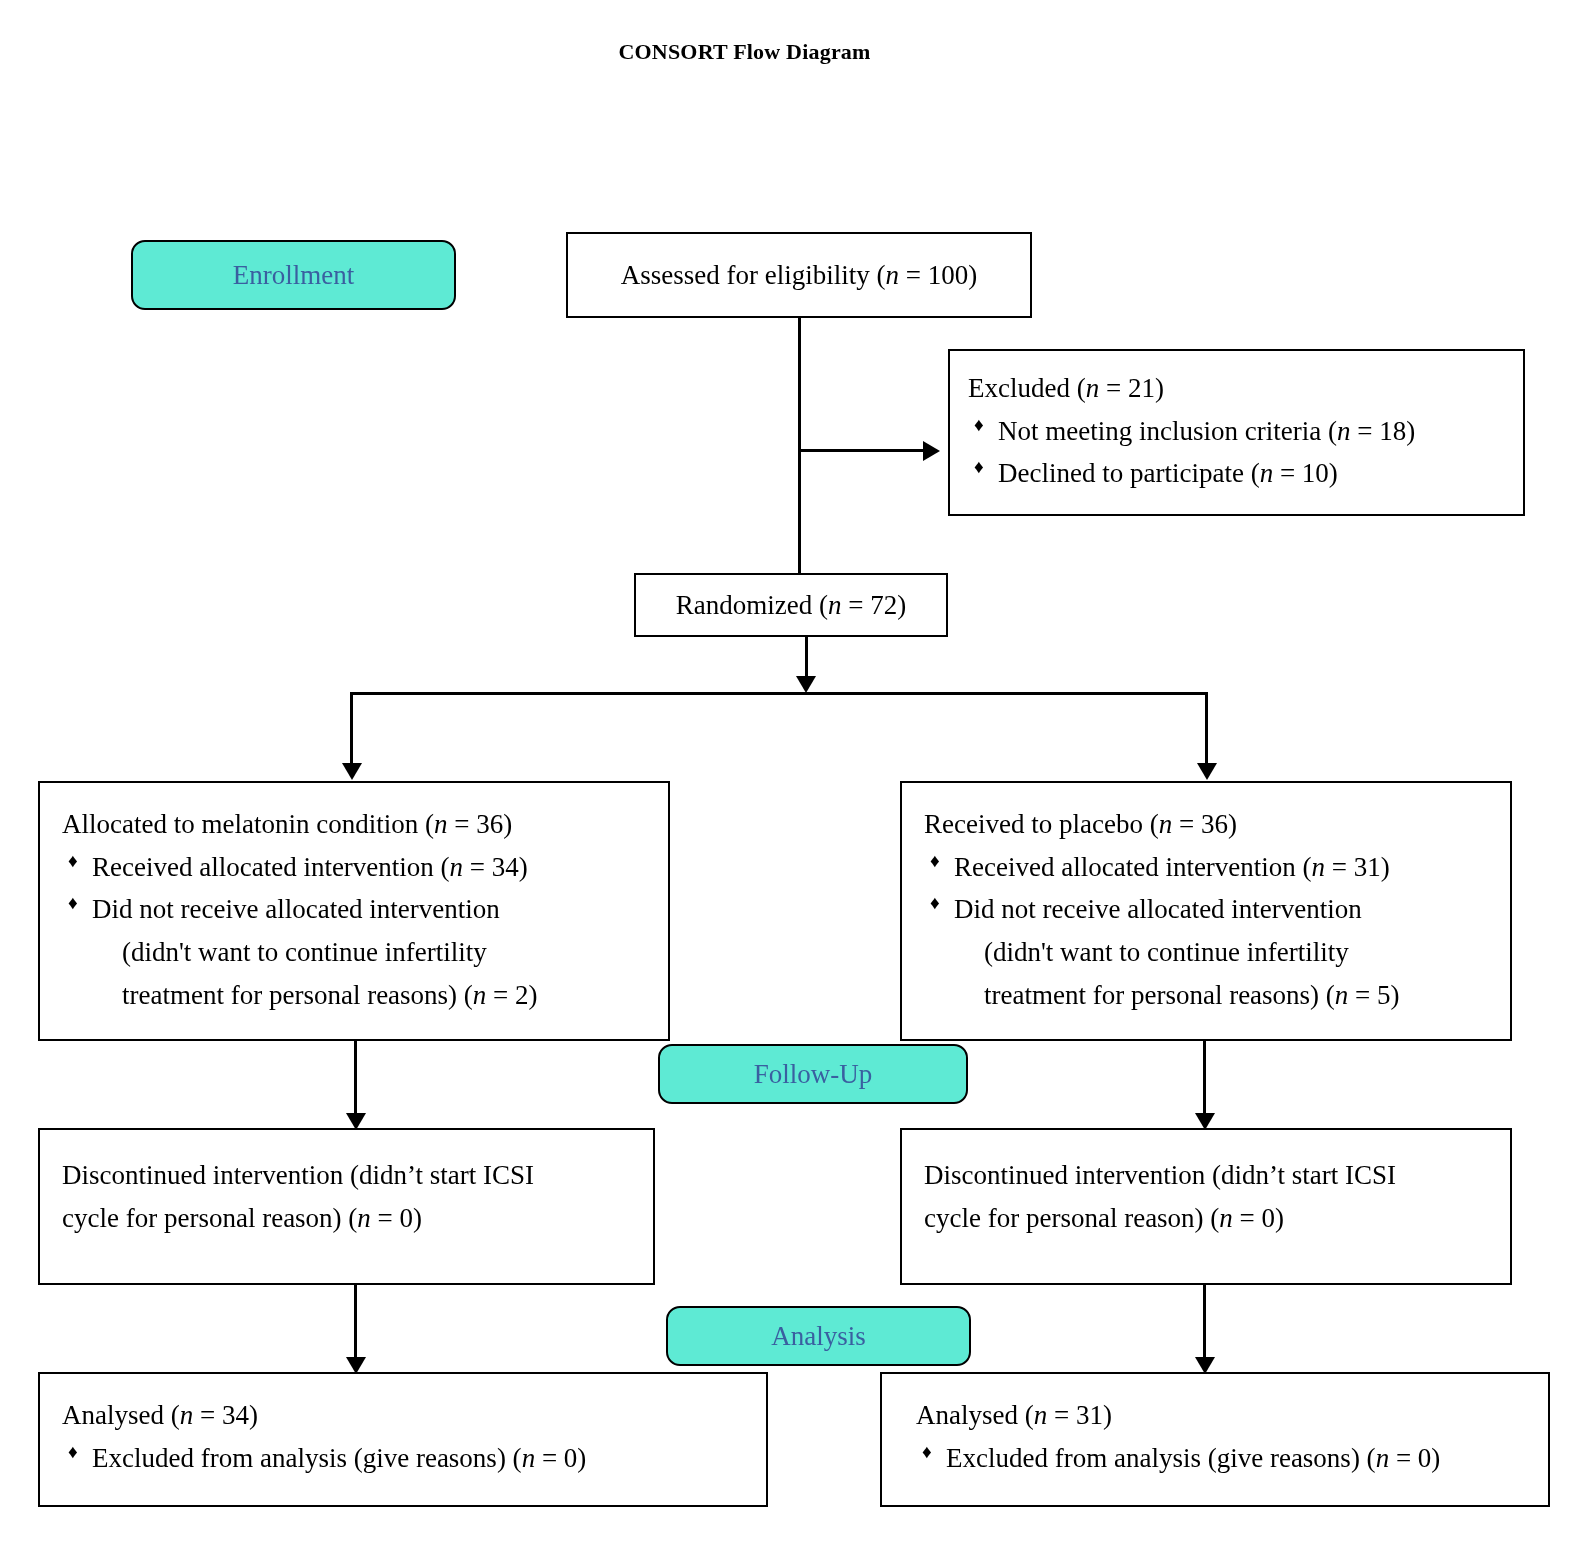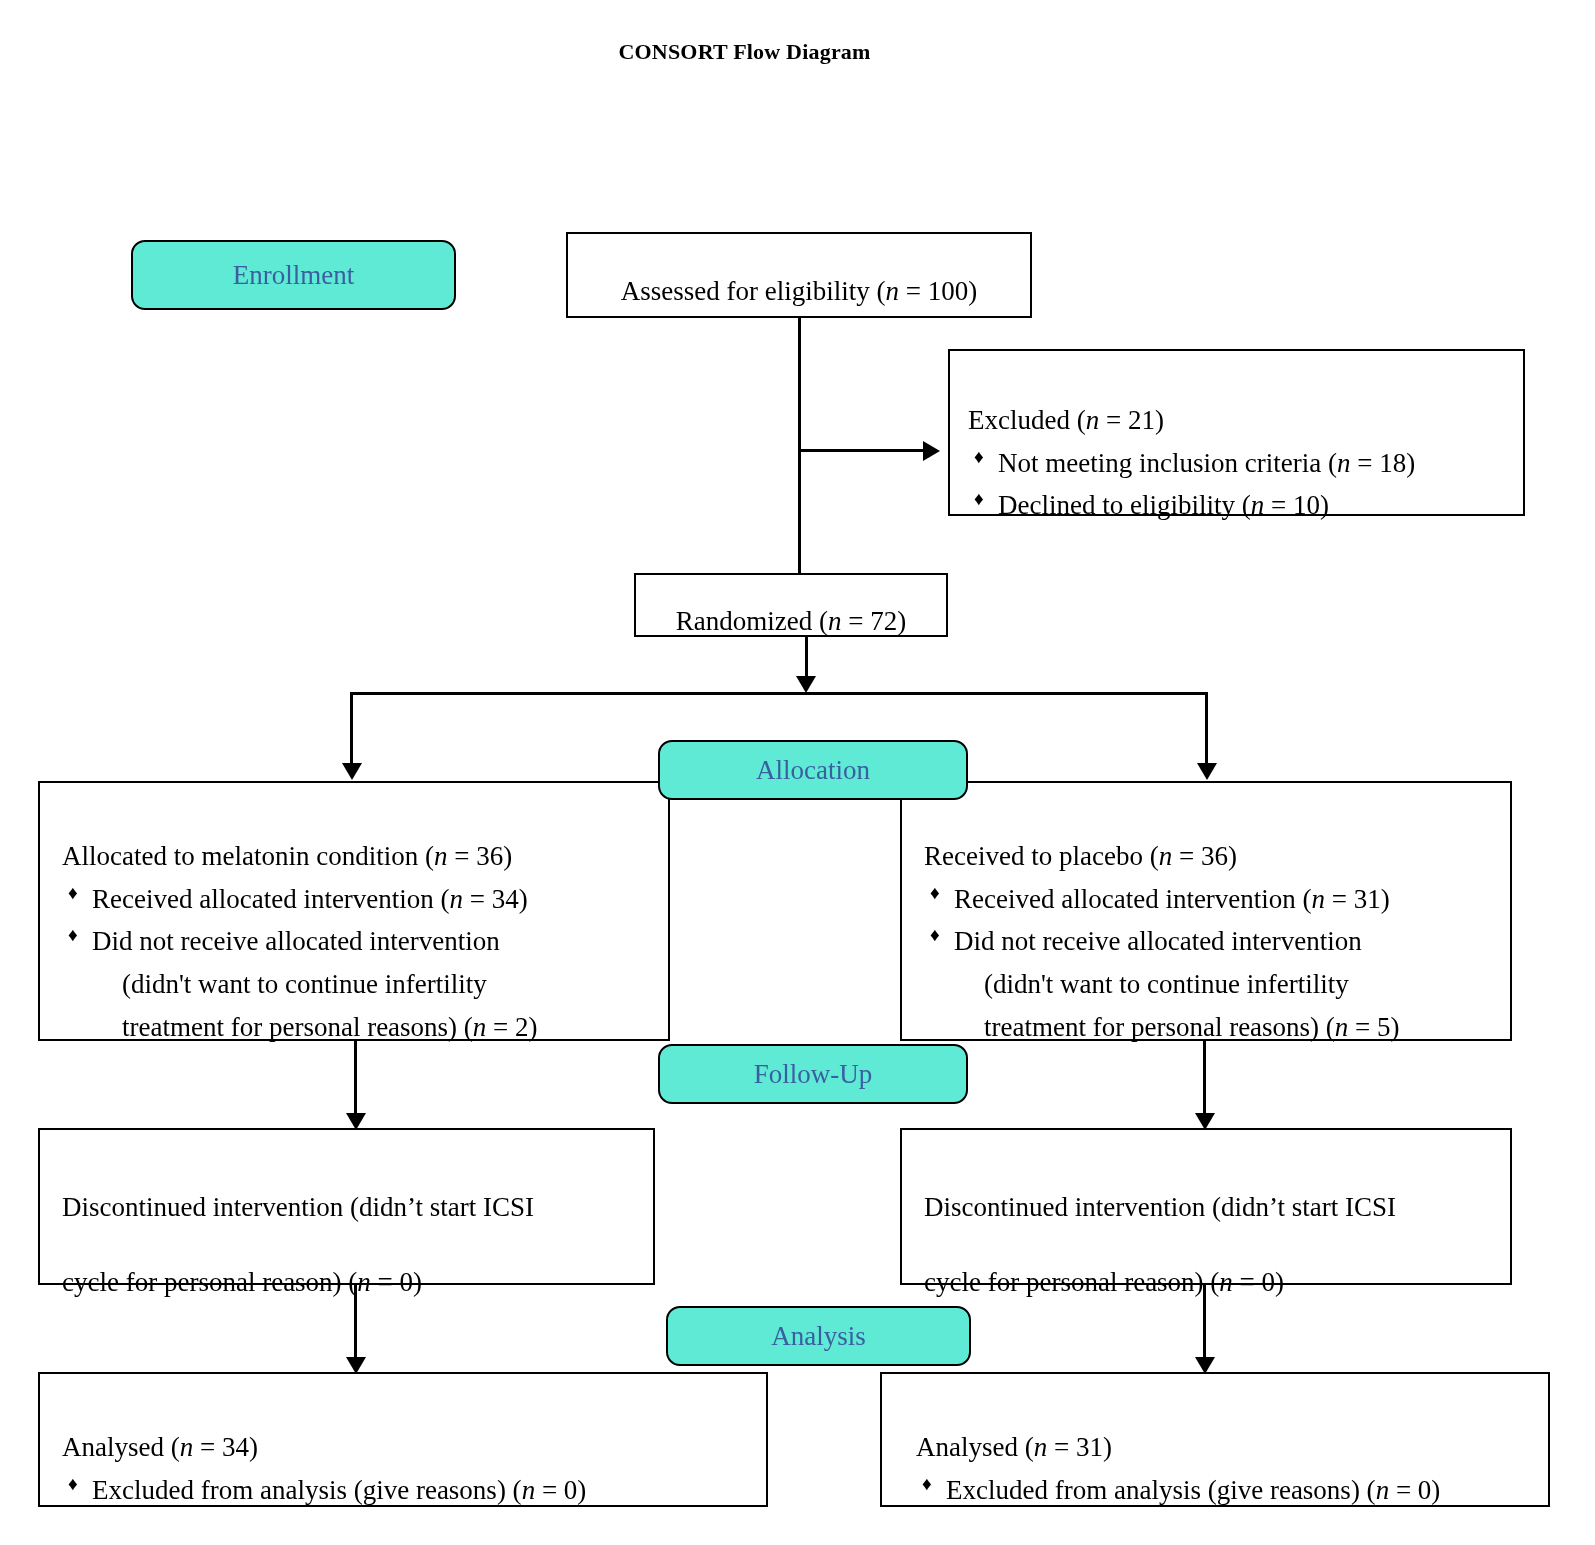--- a/index.html
+++ b/index.html
@@ -46,21 +46,20 @@
     display: flex;
     align-items: center;
     justify-content: center;
   }
   .box .inner {
     padding: 0;
   }
   .line {
     display: block;
     white-space: nowrap;
-    margin-top: 32px;
   }
   .ital { font-style: italic; }
 
   
   .bullet {
     display: block;
     position: relative;
     padding-left: 30px;
   }
   .bullet::before {
@@ -162,21 +161,21 @@
   <div class="box centered" style="left:566px; top:232px; width:466px; height:86px;">
     <div class="inner">
       <span class="line"><span>Assessed for eligibility (</span><span class="ital">n</span><span> = 100)</span></span>
     </div>
   </div>
 
   <div class="box" style="left:948px; top:349px; width:577px; height:167px; padding:16px 18px;">
     <div class="inner">
       <span class="line"><span>Excluded (</span><span class="ital">n</span><span> = 21)</span></span>
       <span class="bullet"><span>Not meeting inclusion criteria (</span><span class="ital">n</span><span> = 18)</span></span>
-      <span class="bullet"><span>Declined to eligibility (</span><span class="ital">n</span><span> = 10)</span></span>
+      <span class="bullet"><span>Declined to participate (</span><span class="ital">n</span><span> = 10)</span></span>
     </div>
   </div>
 
   <div class="box centered" style="left:634px; top:573px; width:314px; height:64px;">
     <div class="inner">
       <span class="line"><span>Randomized (</span><span class="ital">n</span><span> = 72)</span></span>
     </div>
   </div>
 
   <div class="box" style="left:38px; top:781px; width:632px; height:260px; padding:20px 22px;">
@@ -222,19 +221,18 @@
 
   <div class="box" style="left:880px; top:1372px; width:670px; height:135px; padding:20px 34px;">
     <div class="inner">
       <span class="line"><span>Analysed (</span><span class="ital">n</span><span> = 31)</span></span>
       <span class="bullet"><span>Excluded from analysis (give reasons) (</span><span class="ital">n</span><span> = 0)</span></span>
     </div>
   </div>
 
   <div class="stage" style="left:90px; top:240px; width:325px; height:70px;">Enrollment</div>
 
-  <div class="stage" style="left:617px; top:740px; width:310px; height:60px;">Allocation</div>
 
   <div class="stage" style="left:617px; top:1044px; width:310px; height:60px;">Follow-Up</div>
 
   <div class="stage" style="left:625px; top:1306px; width:305px; height:60px;">Analysis</div>
 
 </div>
 
 </body></html>

